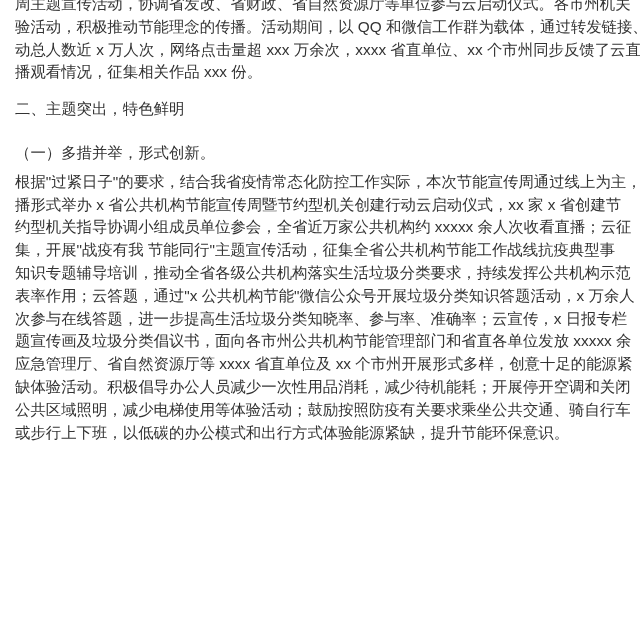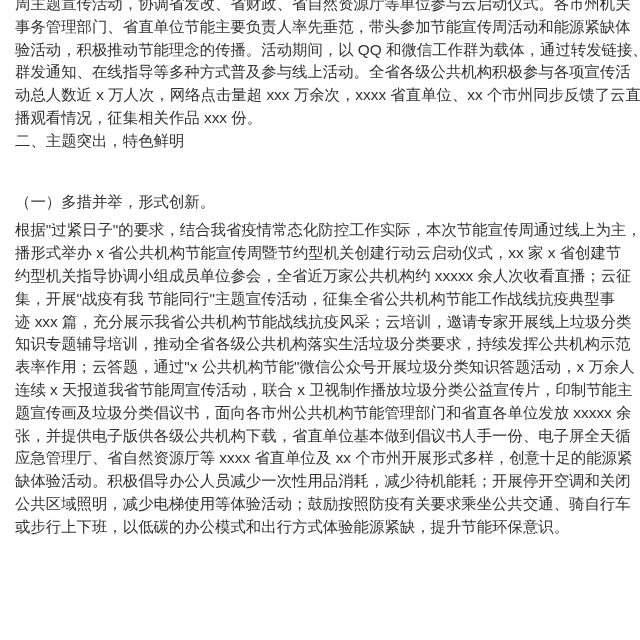--- a/index.html
+++ b/index.html
@@ -23,52 +23,48 @@
     font-family: "Liberation Sans", "DejaVu Sans", sans-serif;
     font-size: 15.4px;
     font-weight: 400;
   }
   .block { margin: 0; }
   .line {
     height: 22.8px;
     line-height: 22.8px;
     white-space: nowrap;
   }
-  .heading { }
-  .subheading { margin-top: 38px; margin-bottom: 6px; }
+  .heading { margin-top: 14px; }
+  .subheading { margin-top: 21px; margin-bottom: 6px; }
 </style>
 </head>
 <body>
 
 <div id="screen">
   <div class="doc" style="color: rgb(51, 51, 51);">
       <div class="block paragraph">
         <div class="line">周主题宣传活动，协调省发改、省财政、省自然资源厅等单位参与云启动仪式。各市州机关</div>
-        <div class="line">事务管理部门、省直单位节能主要负责人率先垂范，带头参加节能宣传周活动和能源紧缺体</div>
         <div class="line">验活动，积极推动节能理念的传播。活动期间，以 QQ 和微信工作群为载体，通过转发链接、</div>
-        <div class="line">群发通知、在线指导等多种方式普及参与线上活动。全省各级公共机构积极参与各项宣传活</div>
         <div class="line">动总人数近 x 万人次，网络点击量超 xxx 万余次，xxxx 省直单位、xx 个市州同步反馈了云直</div>
         <div class="line">播观看情况，征集相关作品 xxx 份。</div>
       </div>
       <div class="block heading">
         <div class="line">二、主题突出，特色鲜明</div>
       </div>
       <div class="block subheading">
         <div class="line">（一）多措并举，形式创新。</div>
       </div>
       <div class="block paragraph">
         <div class="line">根据"过紧日子"的要求，结合我省疫情常态化防控工作实际，本次节能宣传周通过线上为主，</div>
         <div class="line">播形式举办 x 省公共机构节能宣传周暨节约型机关创建行动云启动仪式，xx 家 x 省创建节</div>
         <div class="line">约型机关指导协调小组成员单位参会，全省近万家公共机构约 xxxxx 余人次收看直播；云征</div>
         <div class="line">集，开展"战疫有我 节能同行"主题宣传活动，征集全省公共机构节能工作战线抗疫典型事</div>
-        <div class="line">迹 xxx 篇，充分展示我省公共机构节能战线抗疫风采；云培训，邀请专家开展线上垃圾分类</div>
         <div class="line">知识专题辅导培训，推动全省各级公共机构落实生活垃圾分类要求，持续发挥公共机构示范</div>
         <div class="line">表率作用；云答题，通过"x 公共机构节能"微信公众号开展垃圾分类知识答题活动，x 万余人</div>
-        <div class="line">连续 x 天报道我省节能周宣传活动，联合 x 卫视制作播放垃圾分类公益宣传片，印制节能主</div>
+        <div class="line">次参与在线答题，进一步提高生活垃圾分类知晓率、参与率、准确率；云宣传，x 日报专栏</div>
         <div class="line">题宣传画及垃圾分类倡议书，面向各市州公共机构节能管理部门和省直各单位发放 xxxxx 余</div>
-        <div class="line">张，并提供电子版供各级公共机构下载，省直单位基本做到倡议书人手一份、电子屏全天循</div>
         <div class="line">应急管理厅、省自然资源厅等 xxxx 省直单位及 xx 个市州开展形式多样，创意十足的能源紧</div>
         <div class="line">缺体验活动。积极倡导办公人员减少一次性用品消耗，减少待机能耗；开展停开空调和关闭</div>
         <div class="line">公共区域照明，减少电梯使用等体验活动；鼓励按照防疫有关要求乘坐公共交通、骑自行车</div>
         <div class="line">或步行上下班，以低碳的办公模式和出行方式体验能源紧缺，提升节能环保意识。</div>
       </div>
     </div>
 </div>
 
 </body></html>

